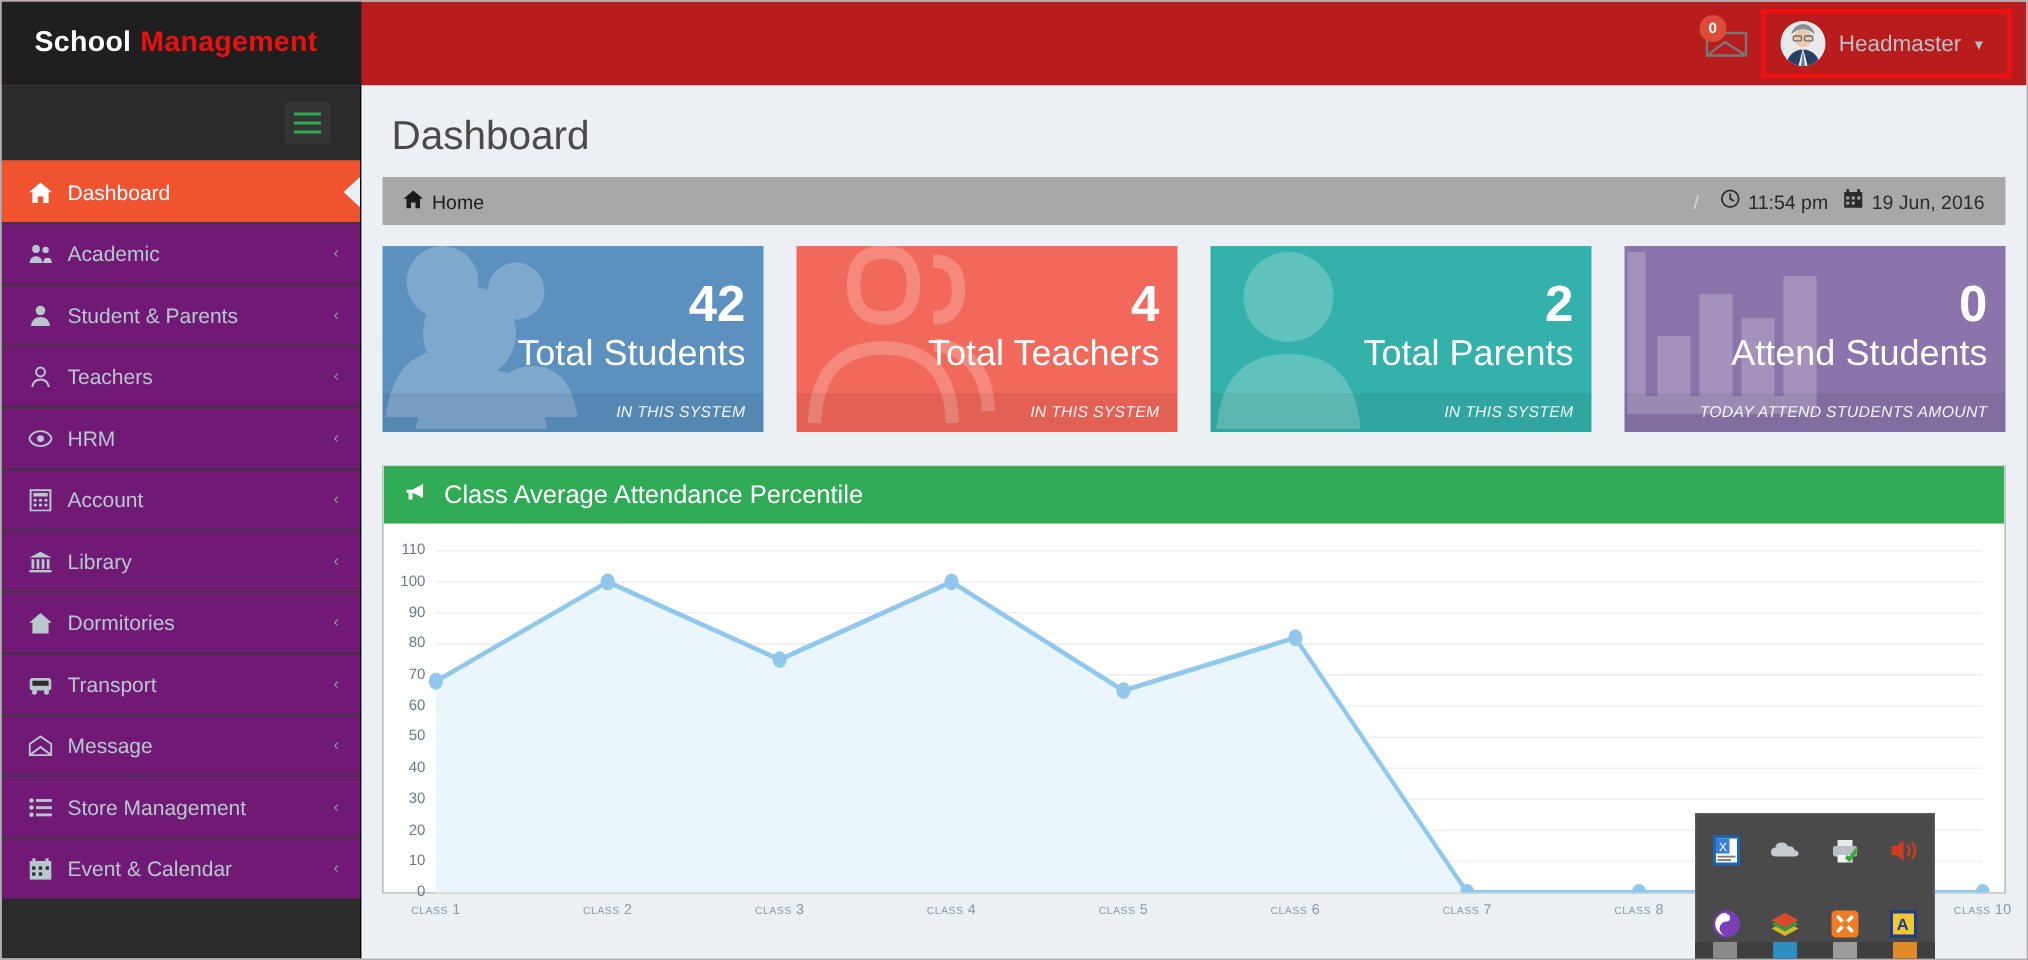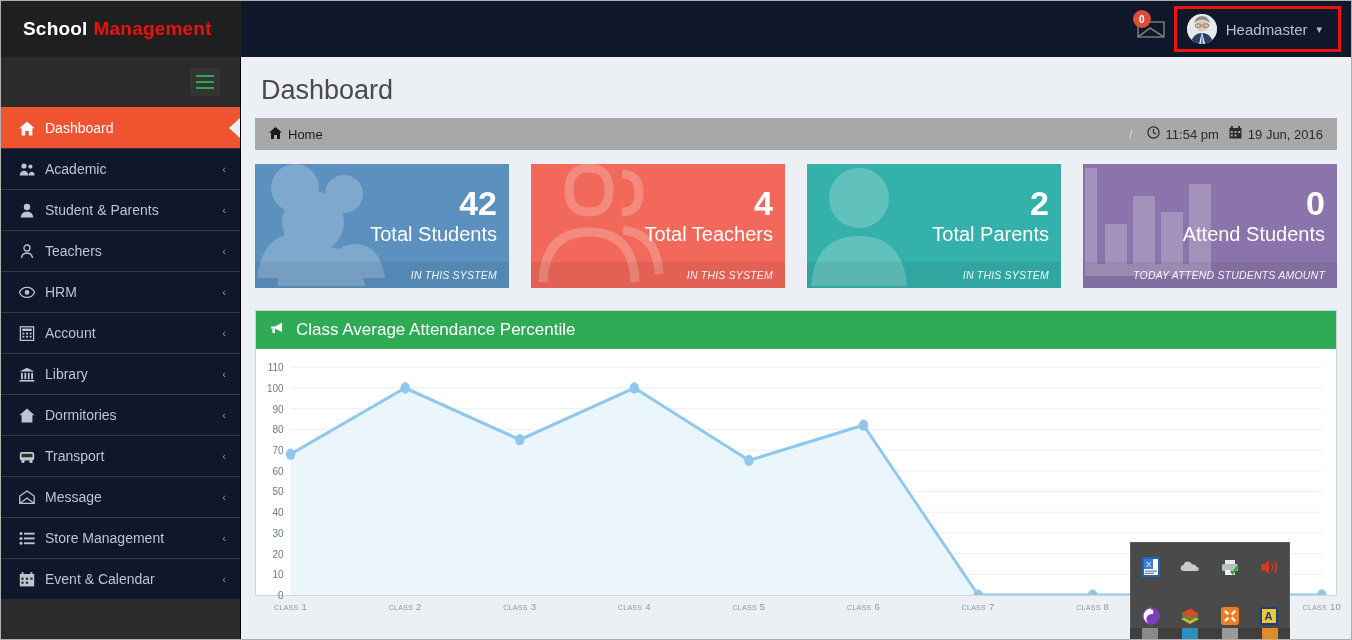--- a/index.html
+++ b/index.html
@@ -13,21 +13,21 @@
   #app {
     position: absolute; inset: 0;
     border: 1px solid #b0b0b0;
     overflow: hidden;
     background: #ecf0f5;
   }
 
   
   #topbar {
     position: absolute; top: 0; left: 0; right: 0; height: 56px;
-    background: #0f172a;
+    background: #b91c1c;
     display: flex; align-items: flex-start;
   }
   #logo {
     width: 240px; height: 56px;
     display: flex; align-items: center; padding-left: 22px;
     font-size: 19px; font-weight: bold; letter-spacing: .2px;
     background: #1f1f1f;
   }
   #logo .l1 { color: #ffffff; }
   #logo .l2 { color: #e8120e; margin-left: 6px; }
@@ -69,21 +69,21 @@
     width: 30px; height: 28px; background: #343434;
     display: flex; flex-direction: column; justify-content: center;
     align-items: center; gap: 4px; border-radius: 2px;
   }
   #hamburger span { display:block; width: 18px; height: 2px; background: #2fa84f; }
   .nav-item {
     position: relative;
     height: 41px; display: flex; align-items: center;
     padding-left: 18px; color: #b8c7ce; font-size: 14px;
     border-top: 1px solid #3a3a3a;
-    background: #0f172a;
+    background: #701a75;
   }
   .nav-item .ico { width: 26px; flex: none; display:flex; align-items:center; color:#b8c7ce; }
   .nav-item .lbl { flex: 1; }
   .nav-item .arrow { font-size: 11px; color: #8d9ba1; margin-right: 14px; }
   .nav-item.active {
     background: #f05330; color: #ffffff; border-top-color: #f05330;
   }
   .nav-item.active .ico { color: #fff; }
   .nav-item.active:after {
     content: ''; position: absolute; right: -1px; top: 50%;
@@ -119,21 +119,21 @@
   }
   .card .bgicon {
     position: absolute; left: -4px; top: -6px; opacity: .22;
   }
   .card .num {
     position: absolute; right: 12px; top: 22px;
     font-size: 34px; font-weight: 700; line-height: 1;
   }
   .card .ttl {
     position: absolute; right: 12px; top: 60px;
-    font-size: 20px; font-weight: 300; line-height: 1; white-space: nowrap;
+    font-size: 24px; font-weight: 300; line-height: 1; white-space: nowrap;
   }
   .card .sub {
     position: absolute; right: 12px; bottom: 7px;
     font-size: 10.5px; letter-spacing: .2px; opacity: .92; font-style: italic;
   }
   .card .sub .em { color: #ffffff; }
   .card .footstrip {
     position:absolute; left:0; right:0; bottom:0; height:26px;
     background: rgba(0,0,0,.06);
   }

